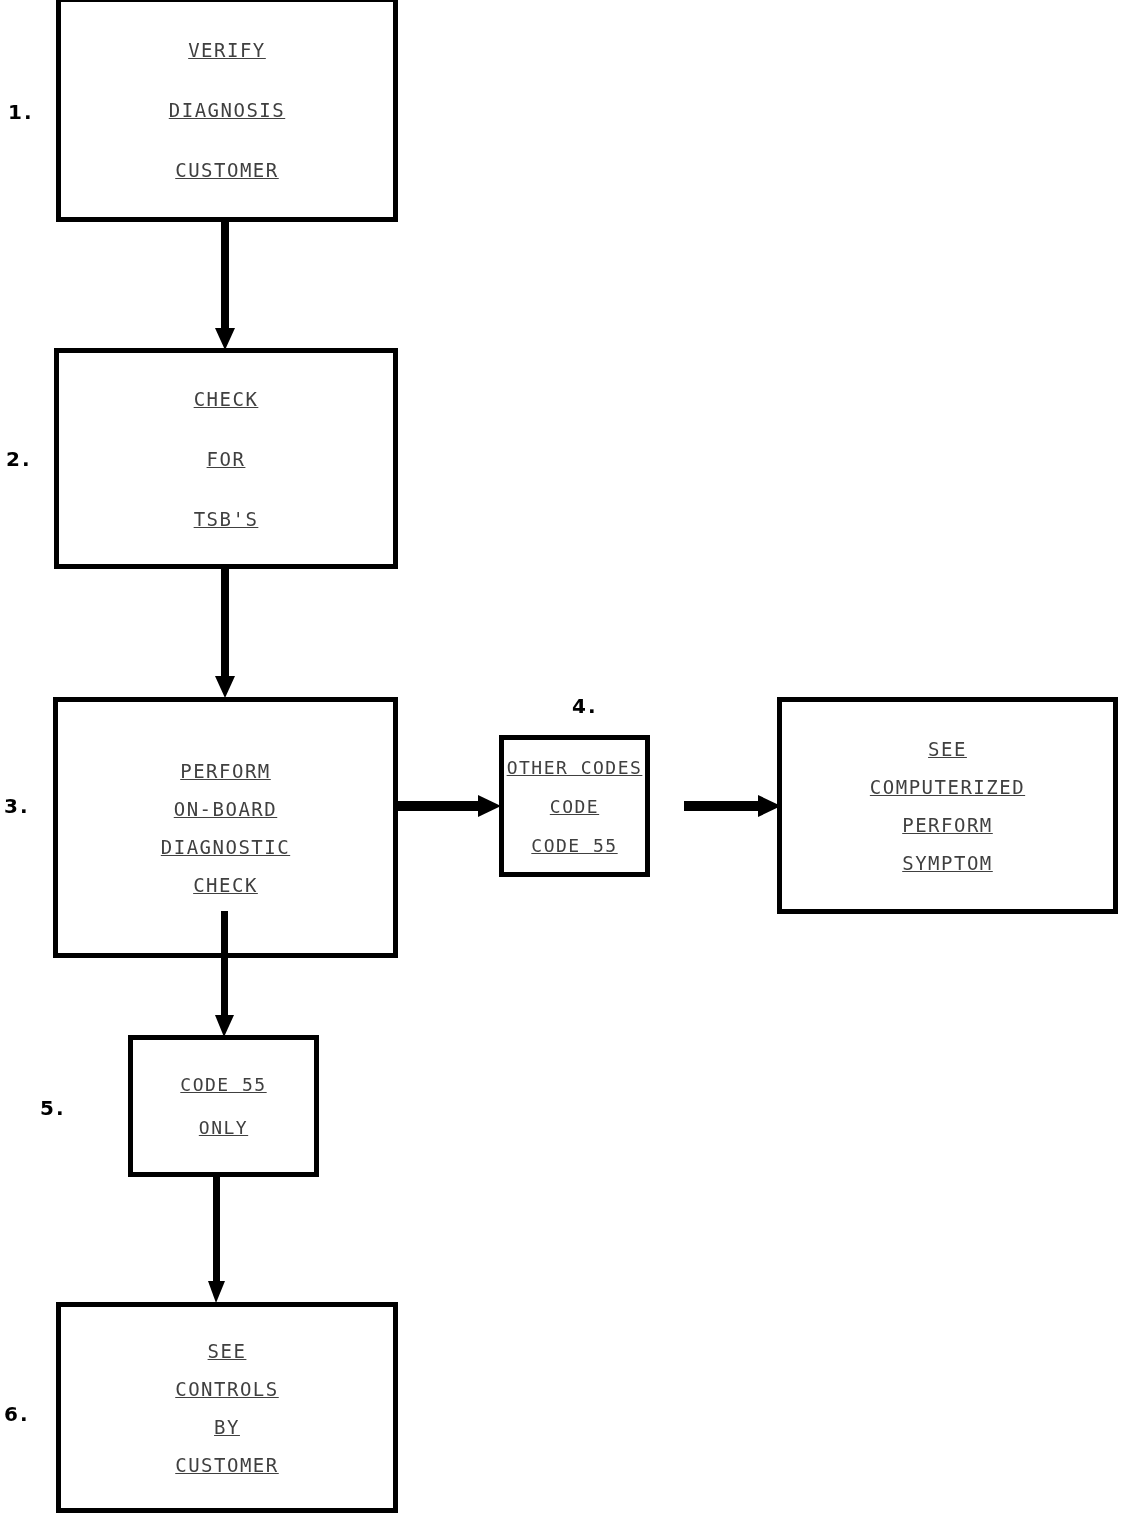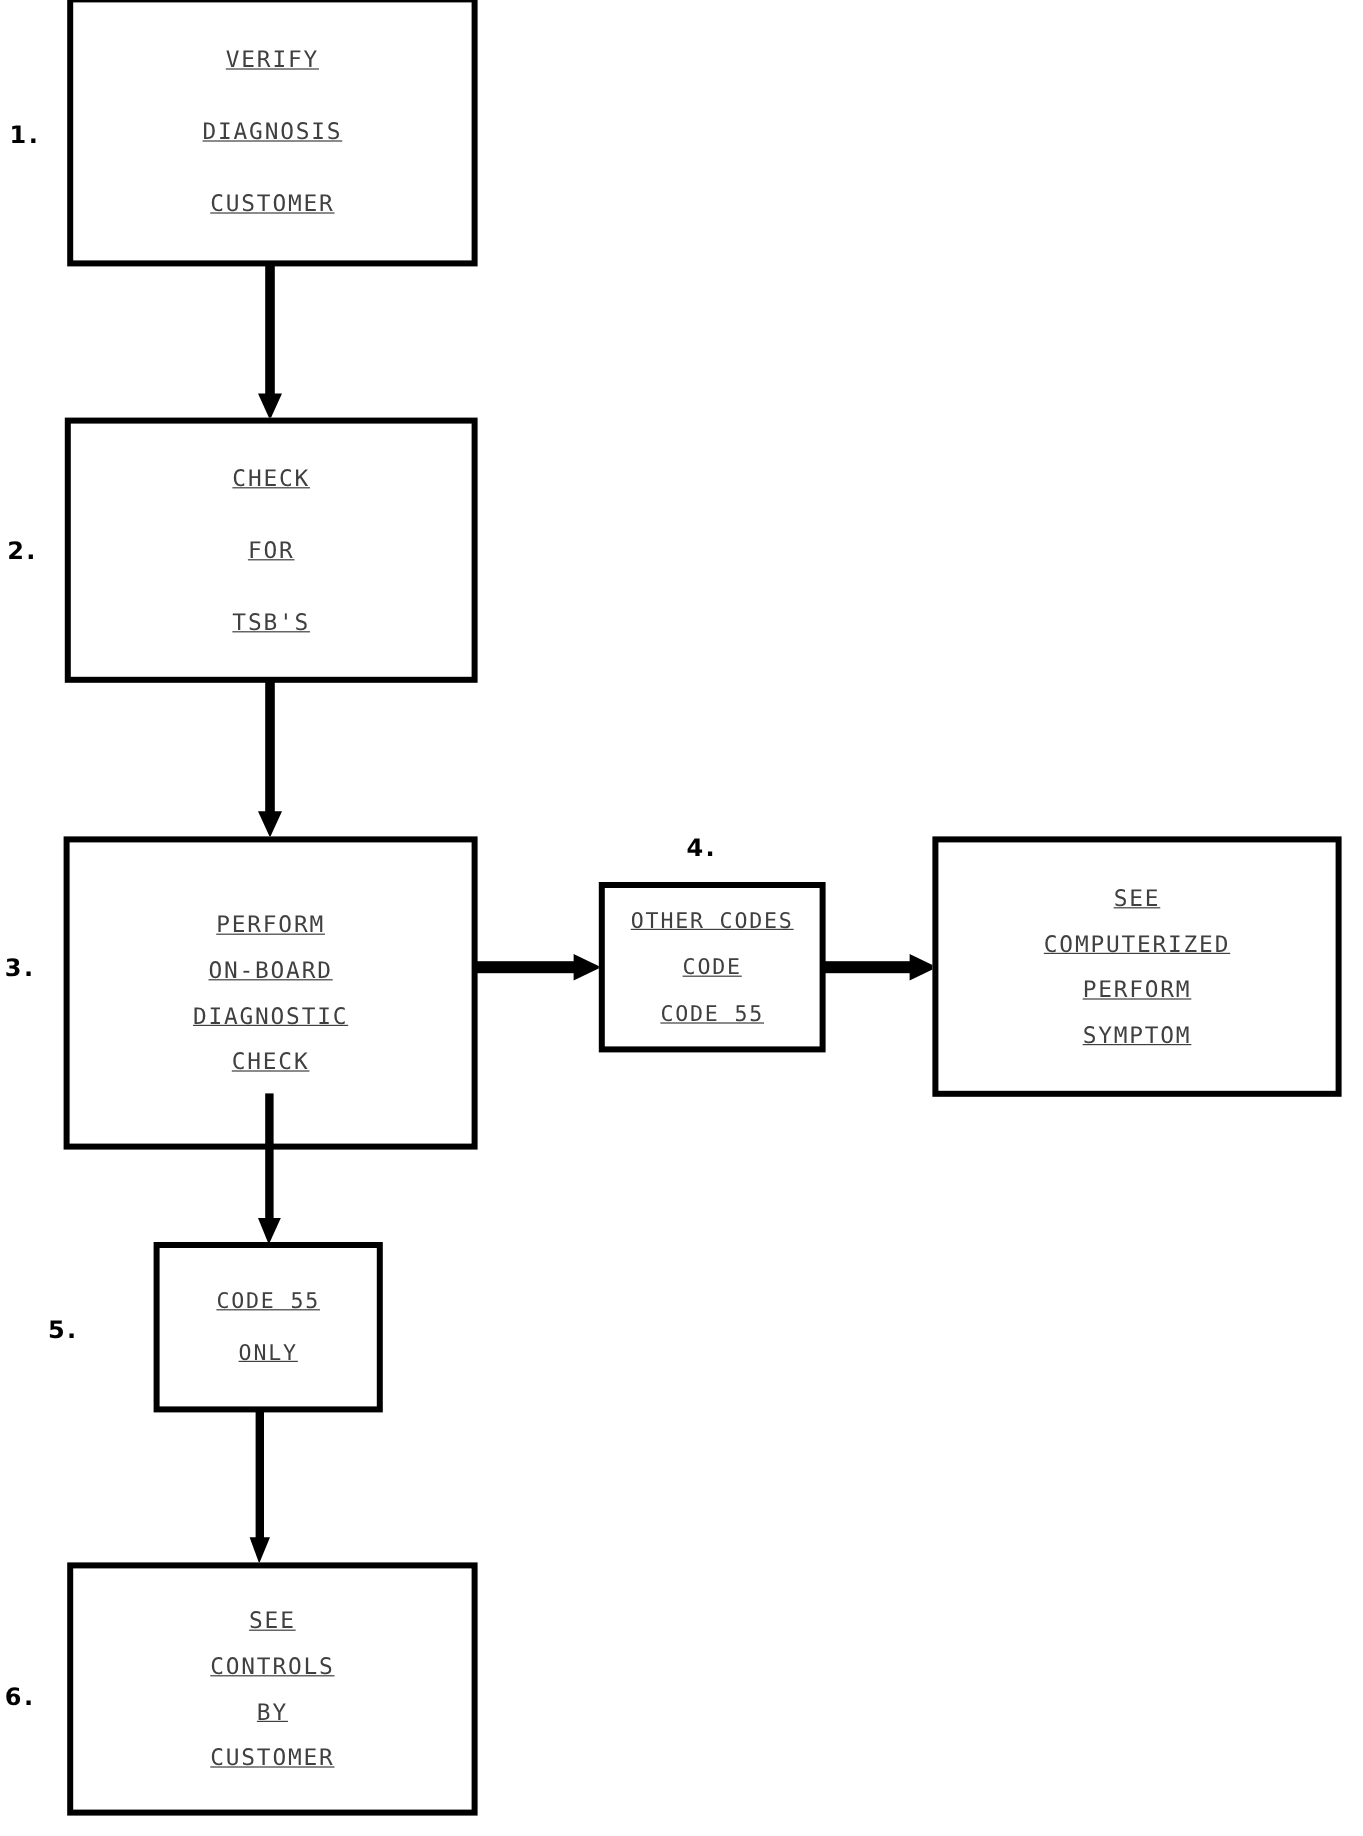--- a/index.html
+++ b/index.html
@@ -100,21 +100,21 @@
     <div class="line">CHECK</div>
   </div>
 
   <div class="conn" style="left:394px; top:790px;">
     <svg width="110" height="32" viewBox="0 0 110 32">
       <rect x="0" y="11" width="90" height="10" fill="#000000"></rect>
       <polygon points="84,5 84,27 107,16" fill="#000000"></polygon>
     </svg>
   </div>
 
-  <div class="node spacing-mid" style="left:499px; top:735px; width:189px; height:142px;">
+  <div class="node spacing-mid" style="left:499px; top:735px; width:151px; height:142px;">
     <div class="line">OTHER CODES</div>
     <div class="line">CODE</div>
     <div class="line">CODE 55</div>
   </div>
 
   <div class="conn" style="left:684px; top:790px;">
     <svg width="100" height="32" viewBox="0 0 100 32">
       <rect x="0" y="11" width="80" height="10" fill="#000000"></rect>
       <polygon points="74,5 74,27 97,16" fill="#000000"></polygon>
     </svg>

